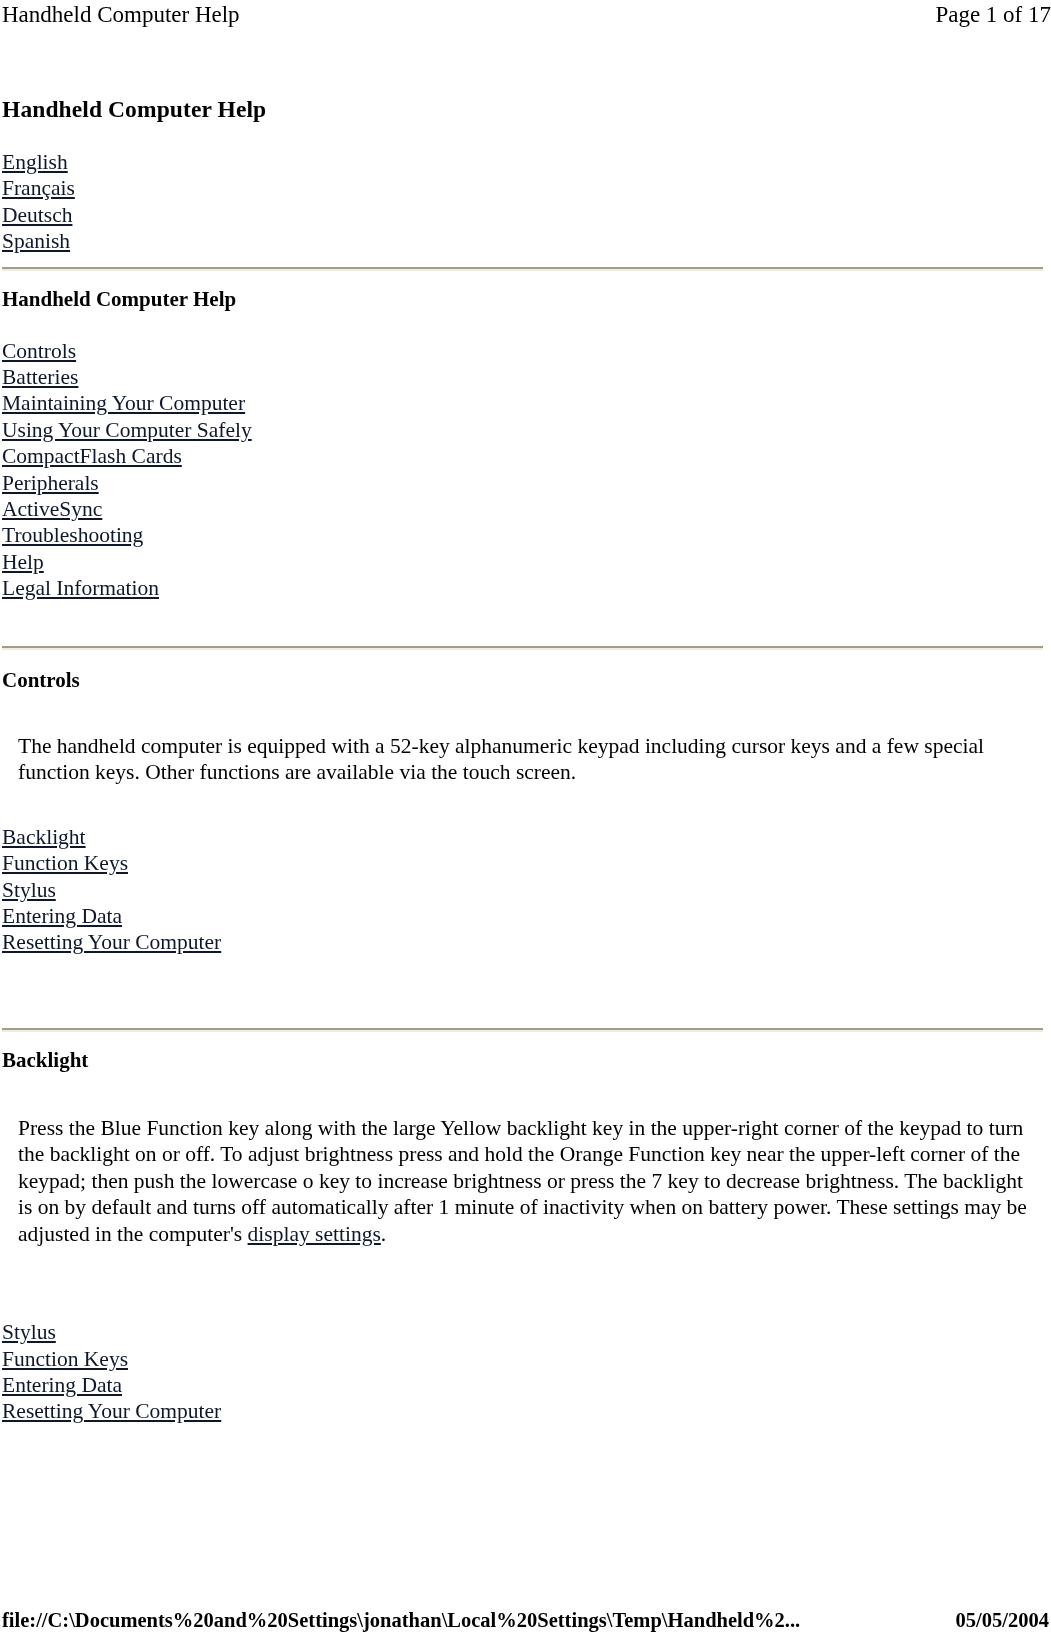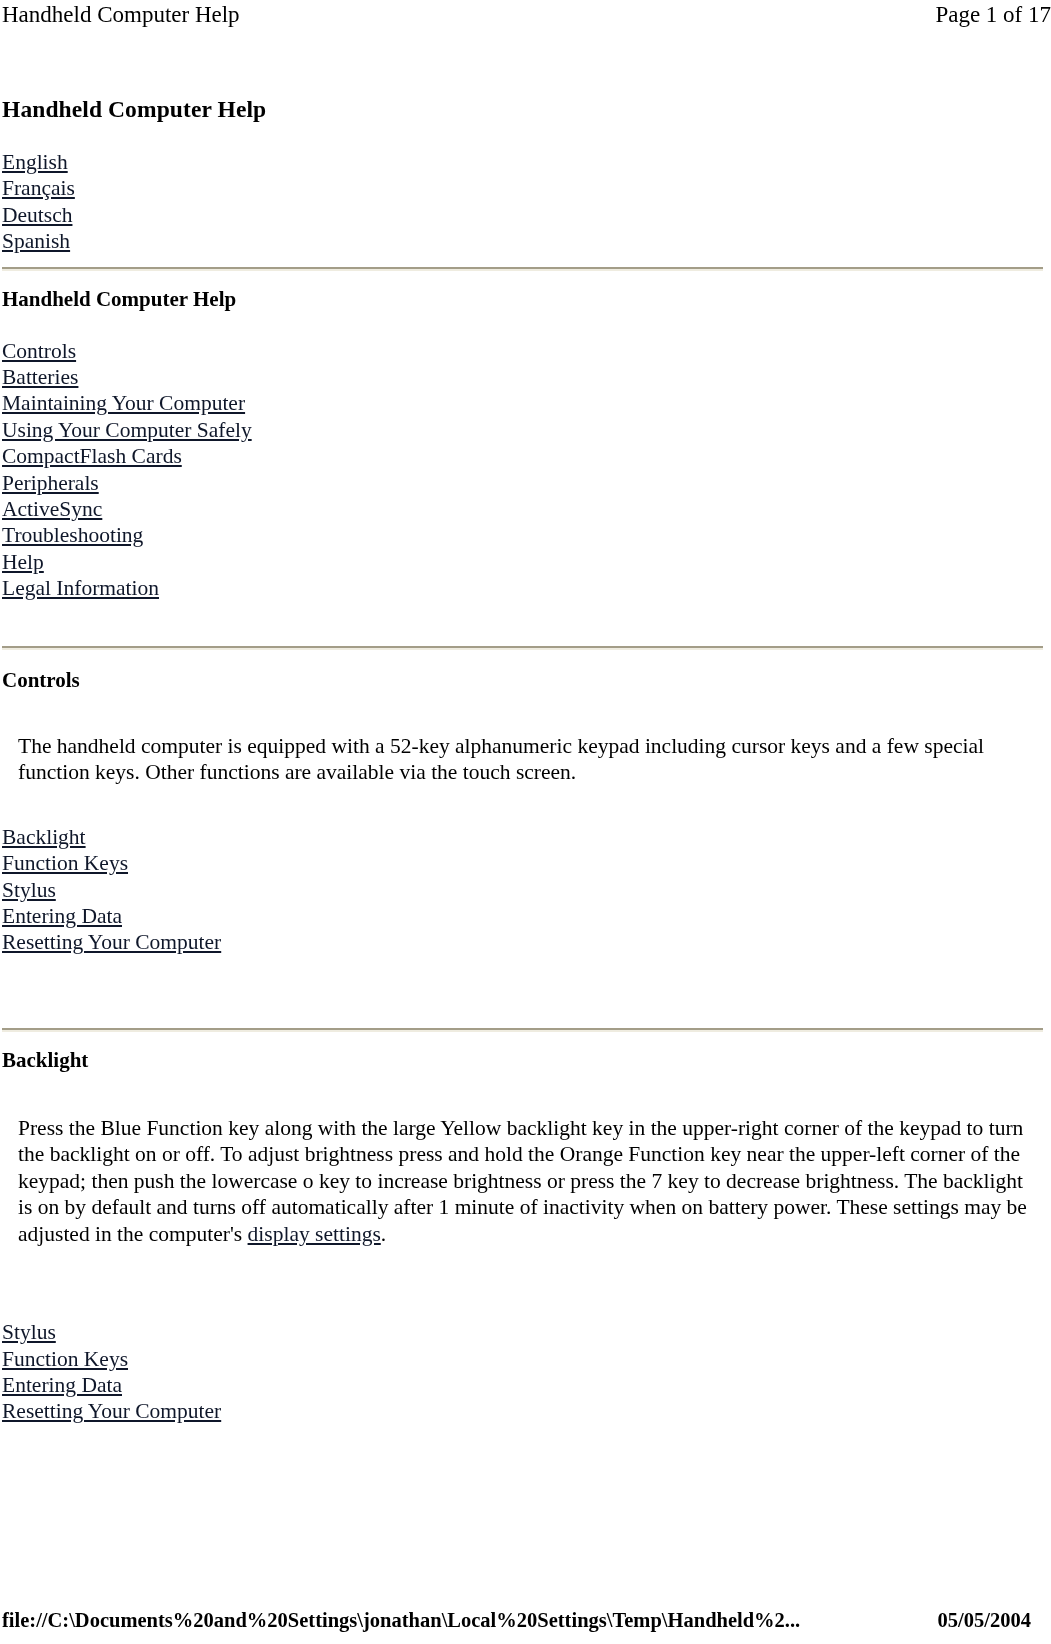--- a/index.html
+++ b/index.html
@@ -111,21 +111,21 @@
     height: 34px;
     display: flex;
     align-items: flex-start;
     justify-content: space-between;
     font-size: 20.5px;
     line-height: 28px;
     white-space: nowrap;
     font-weight: bold;
   }
   .page-footer .url  { padding-left: 2px; }
-  .page-footer .date { padding-right: 20px; }
+  .page-footer .date { padding-right: 2px; }
 </style>
 </head>
 <body>
 
 <div class="page-header">
   <div class="left">Handheld Computer Help</div>
   <div class="right">Page 1 of 17</div>
 </div>
 
 <div class="page-body">

